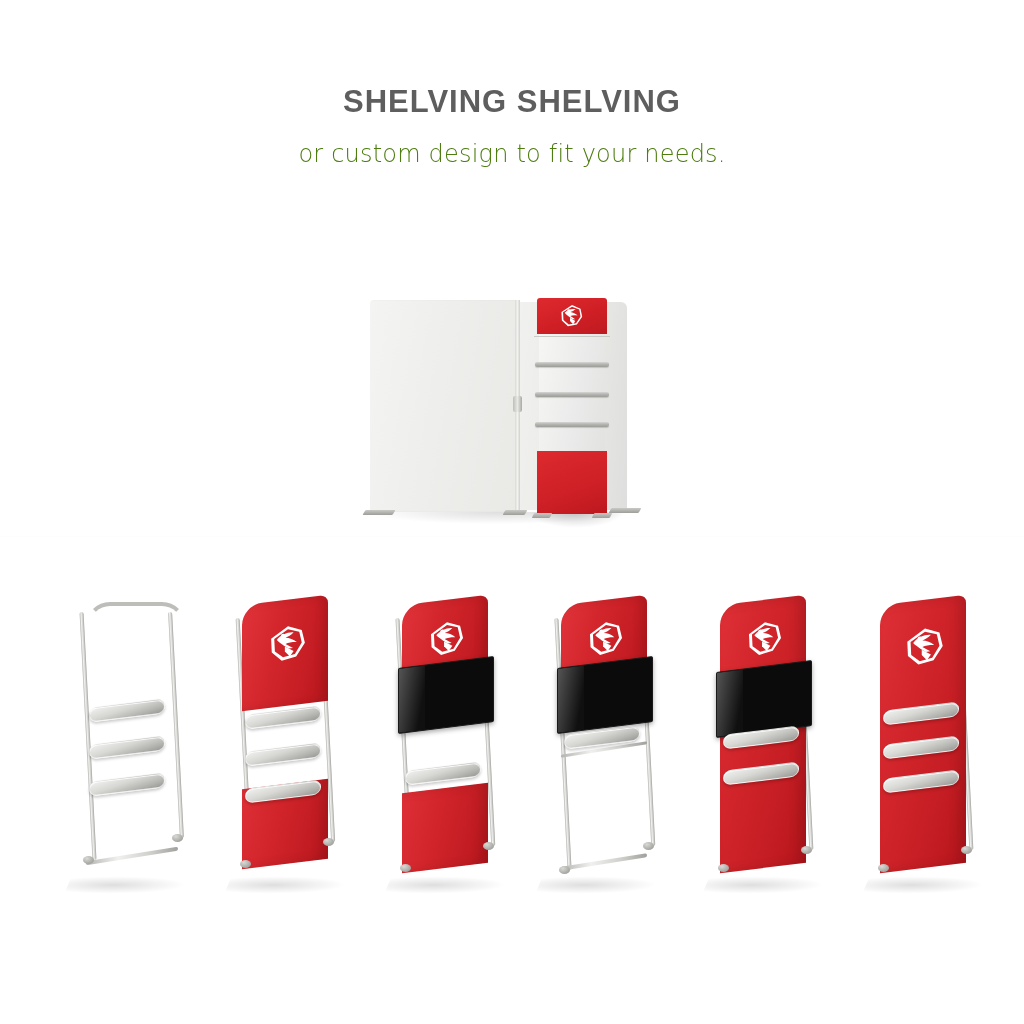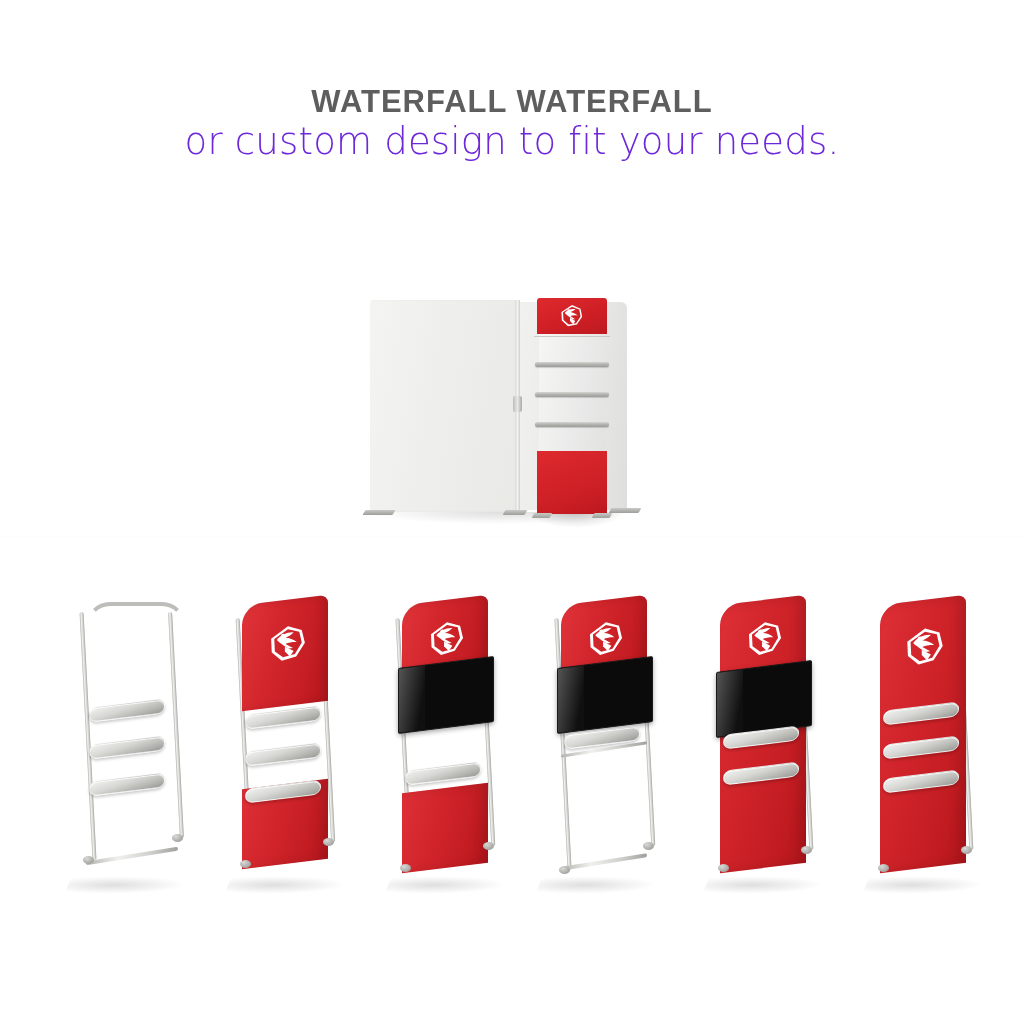--- a/index.html
+++ b/index.html
@@ -23,22 +23,22 @@
     color:#5e5e5e;line-height:36px;margin:0;
     font-family:"Liberation Sans", sans-serif;
   }
   .sub1{
     font-size:31px;font-weight:300;letter-spacing:0.6px;
     color:#7d7d7d;line-height:44px;margin:0;
     font-family:"DejaVu Sans", sans-serif;
     -webkit-font-smoothing:antialiased;
   }
   .sub2{
-    font-size:37px;font-weight:300;letter-spacing:0.2px;
-    color:#6d28d9;line-height:44px;margin:0;
+    font-size:24px;font-weight:300;letter-spacing:0.2px;
+    color:#4d7c0f;line-height:44px;margin:12px;
     font-family:"DejaVu Sans", sans-serif;
   }
 
   
   .hero-band{
     position:absolute;left:0;top:536px;width:1024px;height:1px;
     background:#fdfdfb;
   }
   .hero{
     position:absolute;left:352px;top:296px;width:320px;height:240px;
@@ -189,21 +189,21 @@
     position:absolute;
   }
   .logo svg{display:block;}
 </style>
 </head>
 <body>
 
 <div id="page">
 
   <div class="heading">
-    <div class="title">WATERFALL WATERFALL</div>
+    <div class="title">SHELVING SHELVING</div>
     <div class="sub2">or custom design to fit your needs.</div>
   </div>
 
   <div class="hero-band"></div>
   <div class="hero">
 
     <div class="hero-shadow"></div>
     <div class="hero-shadow2"></div>
 
     <div class="hero-wall-l"></div>

